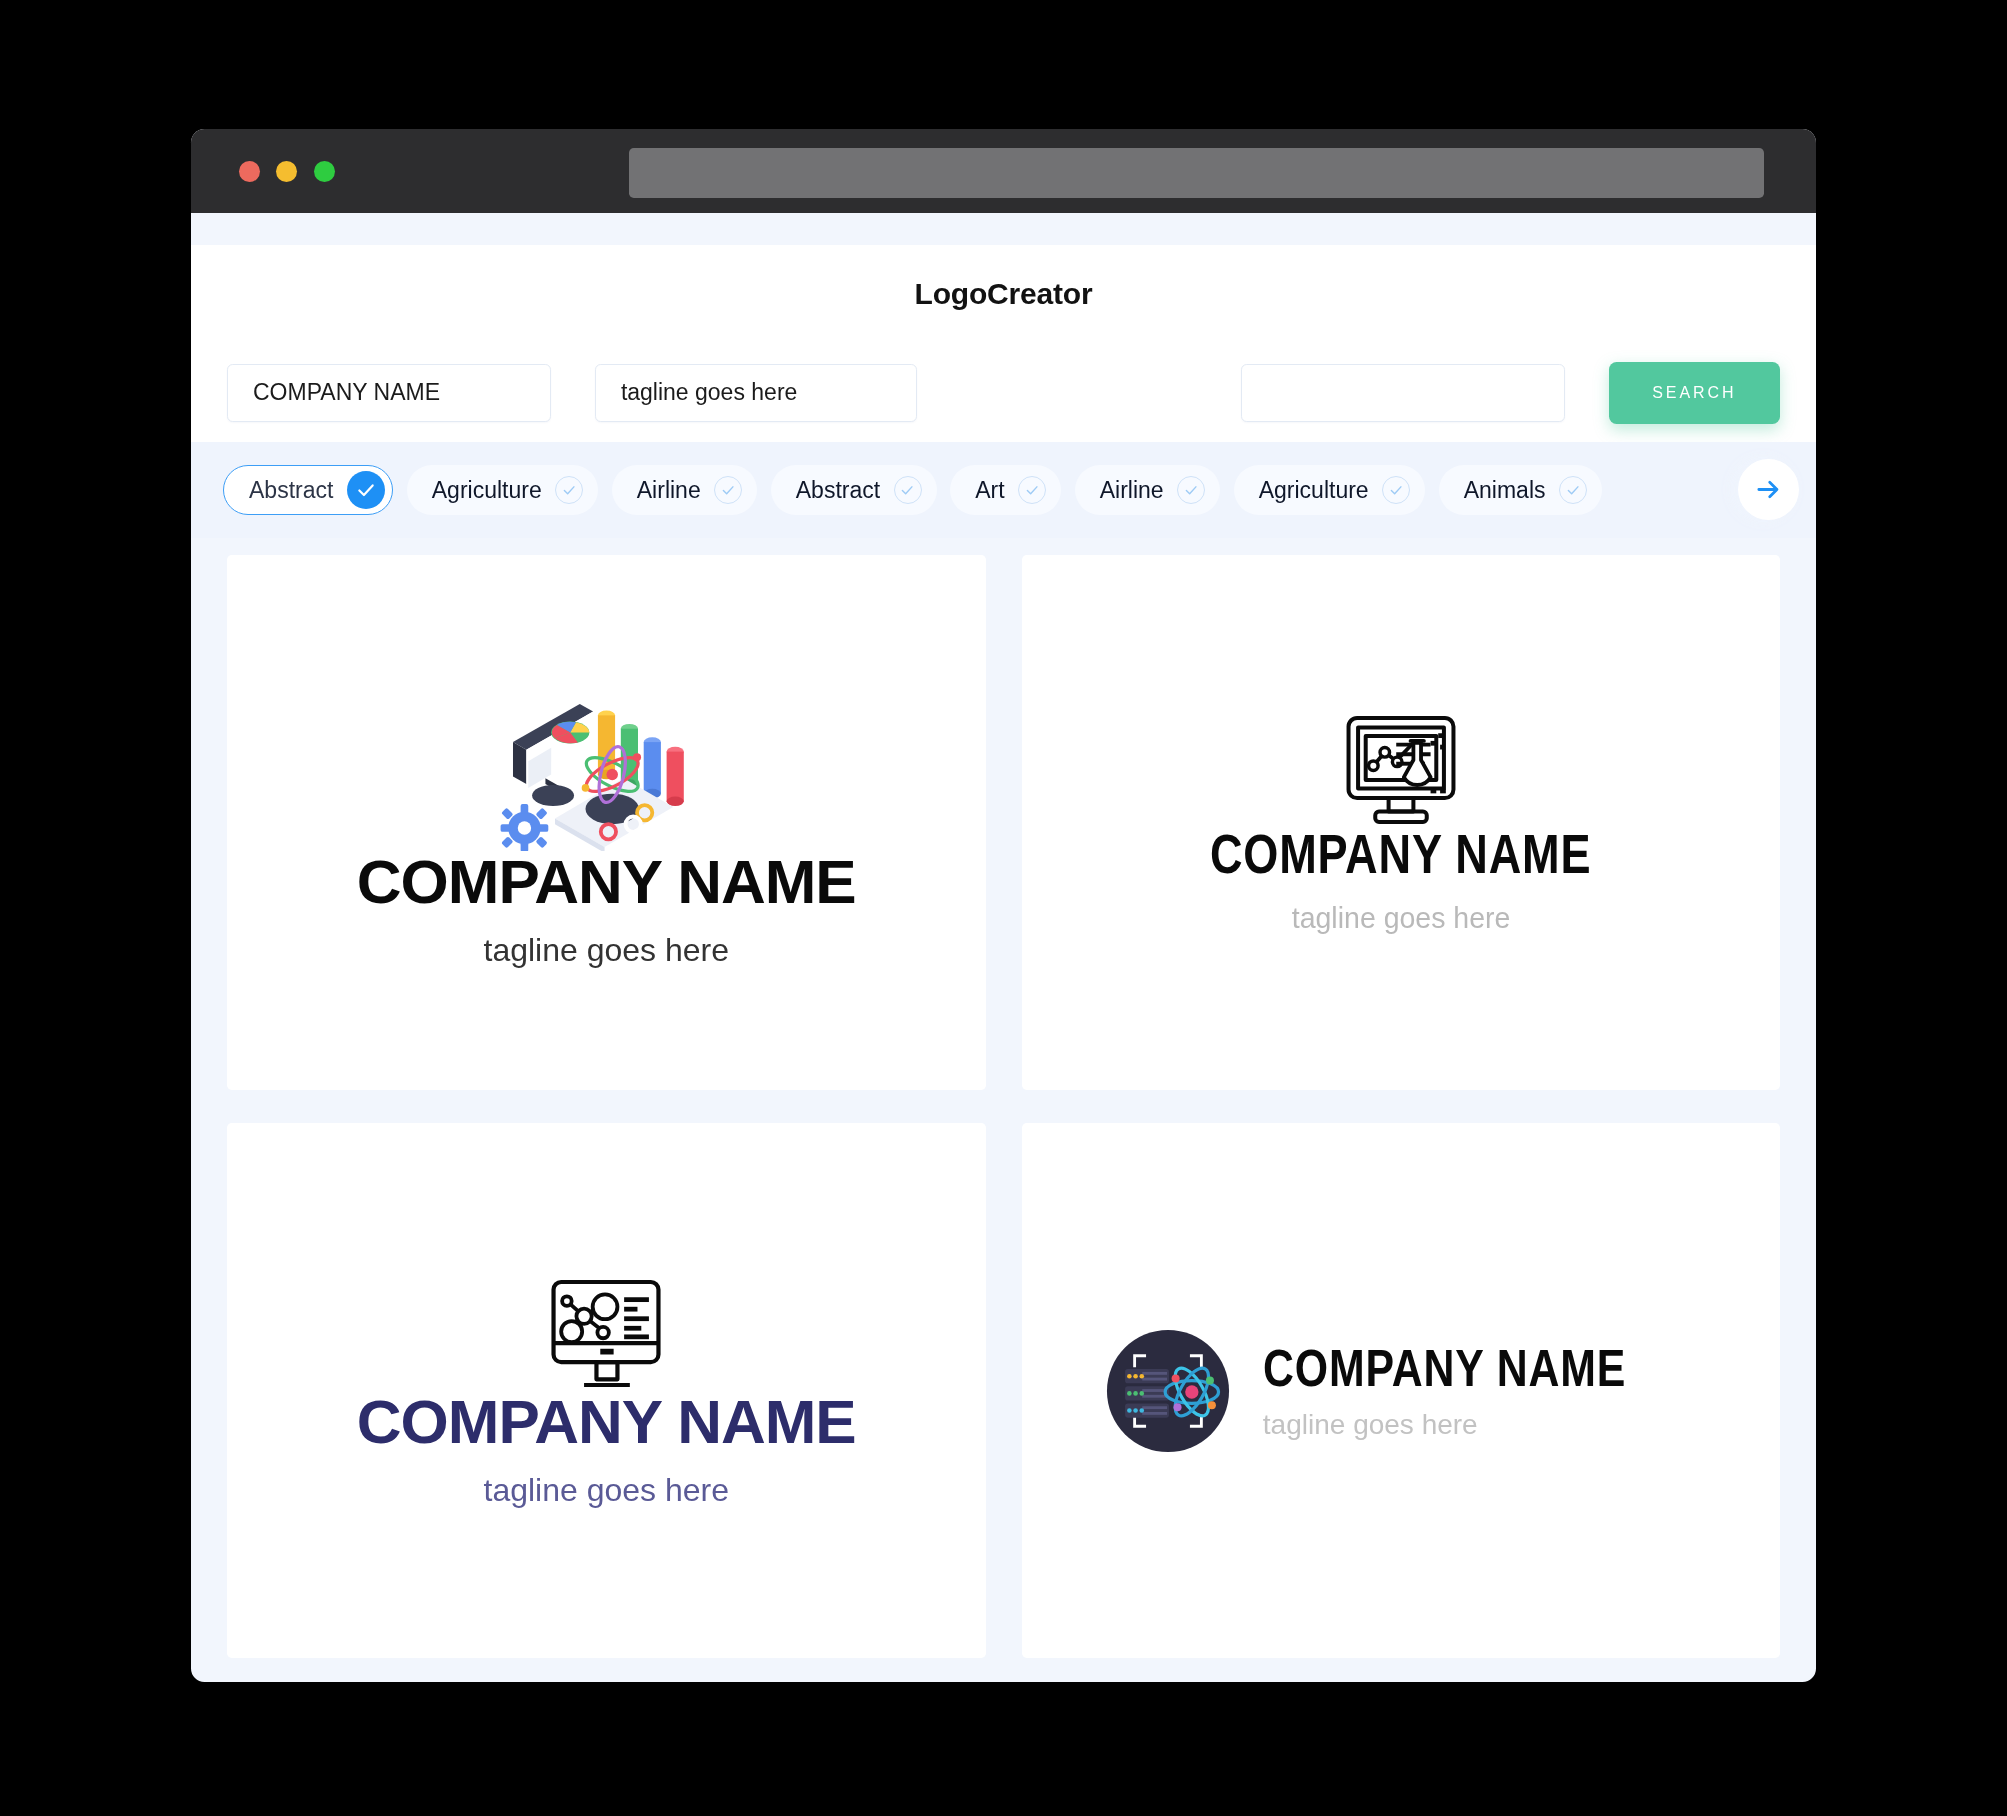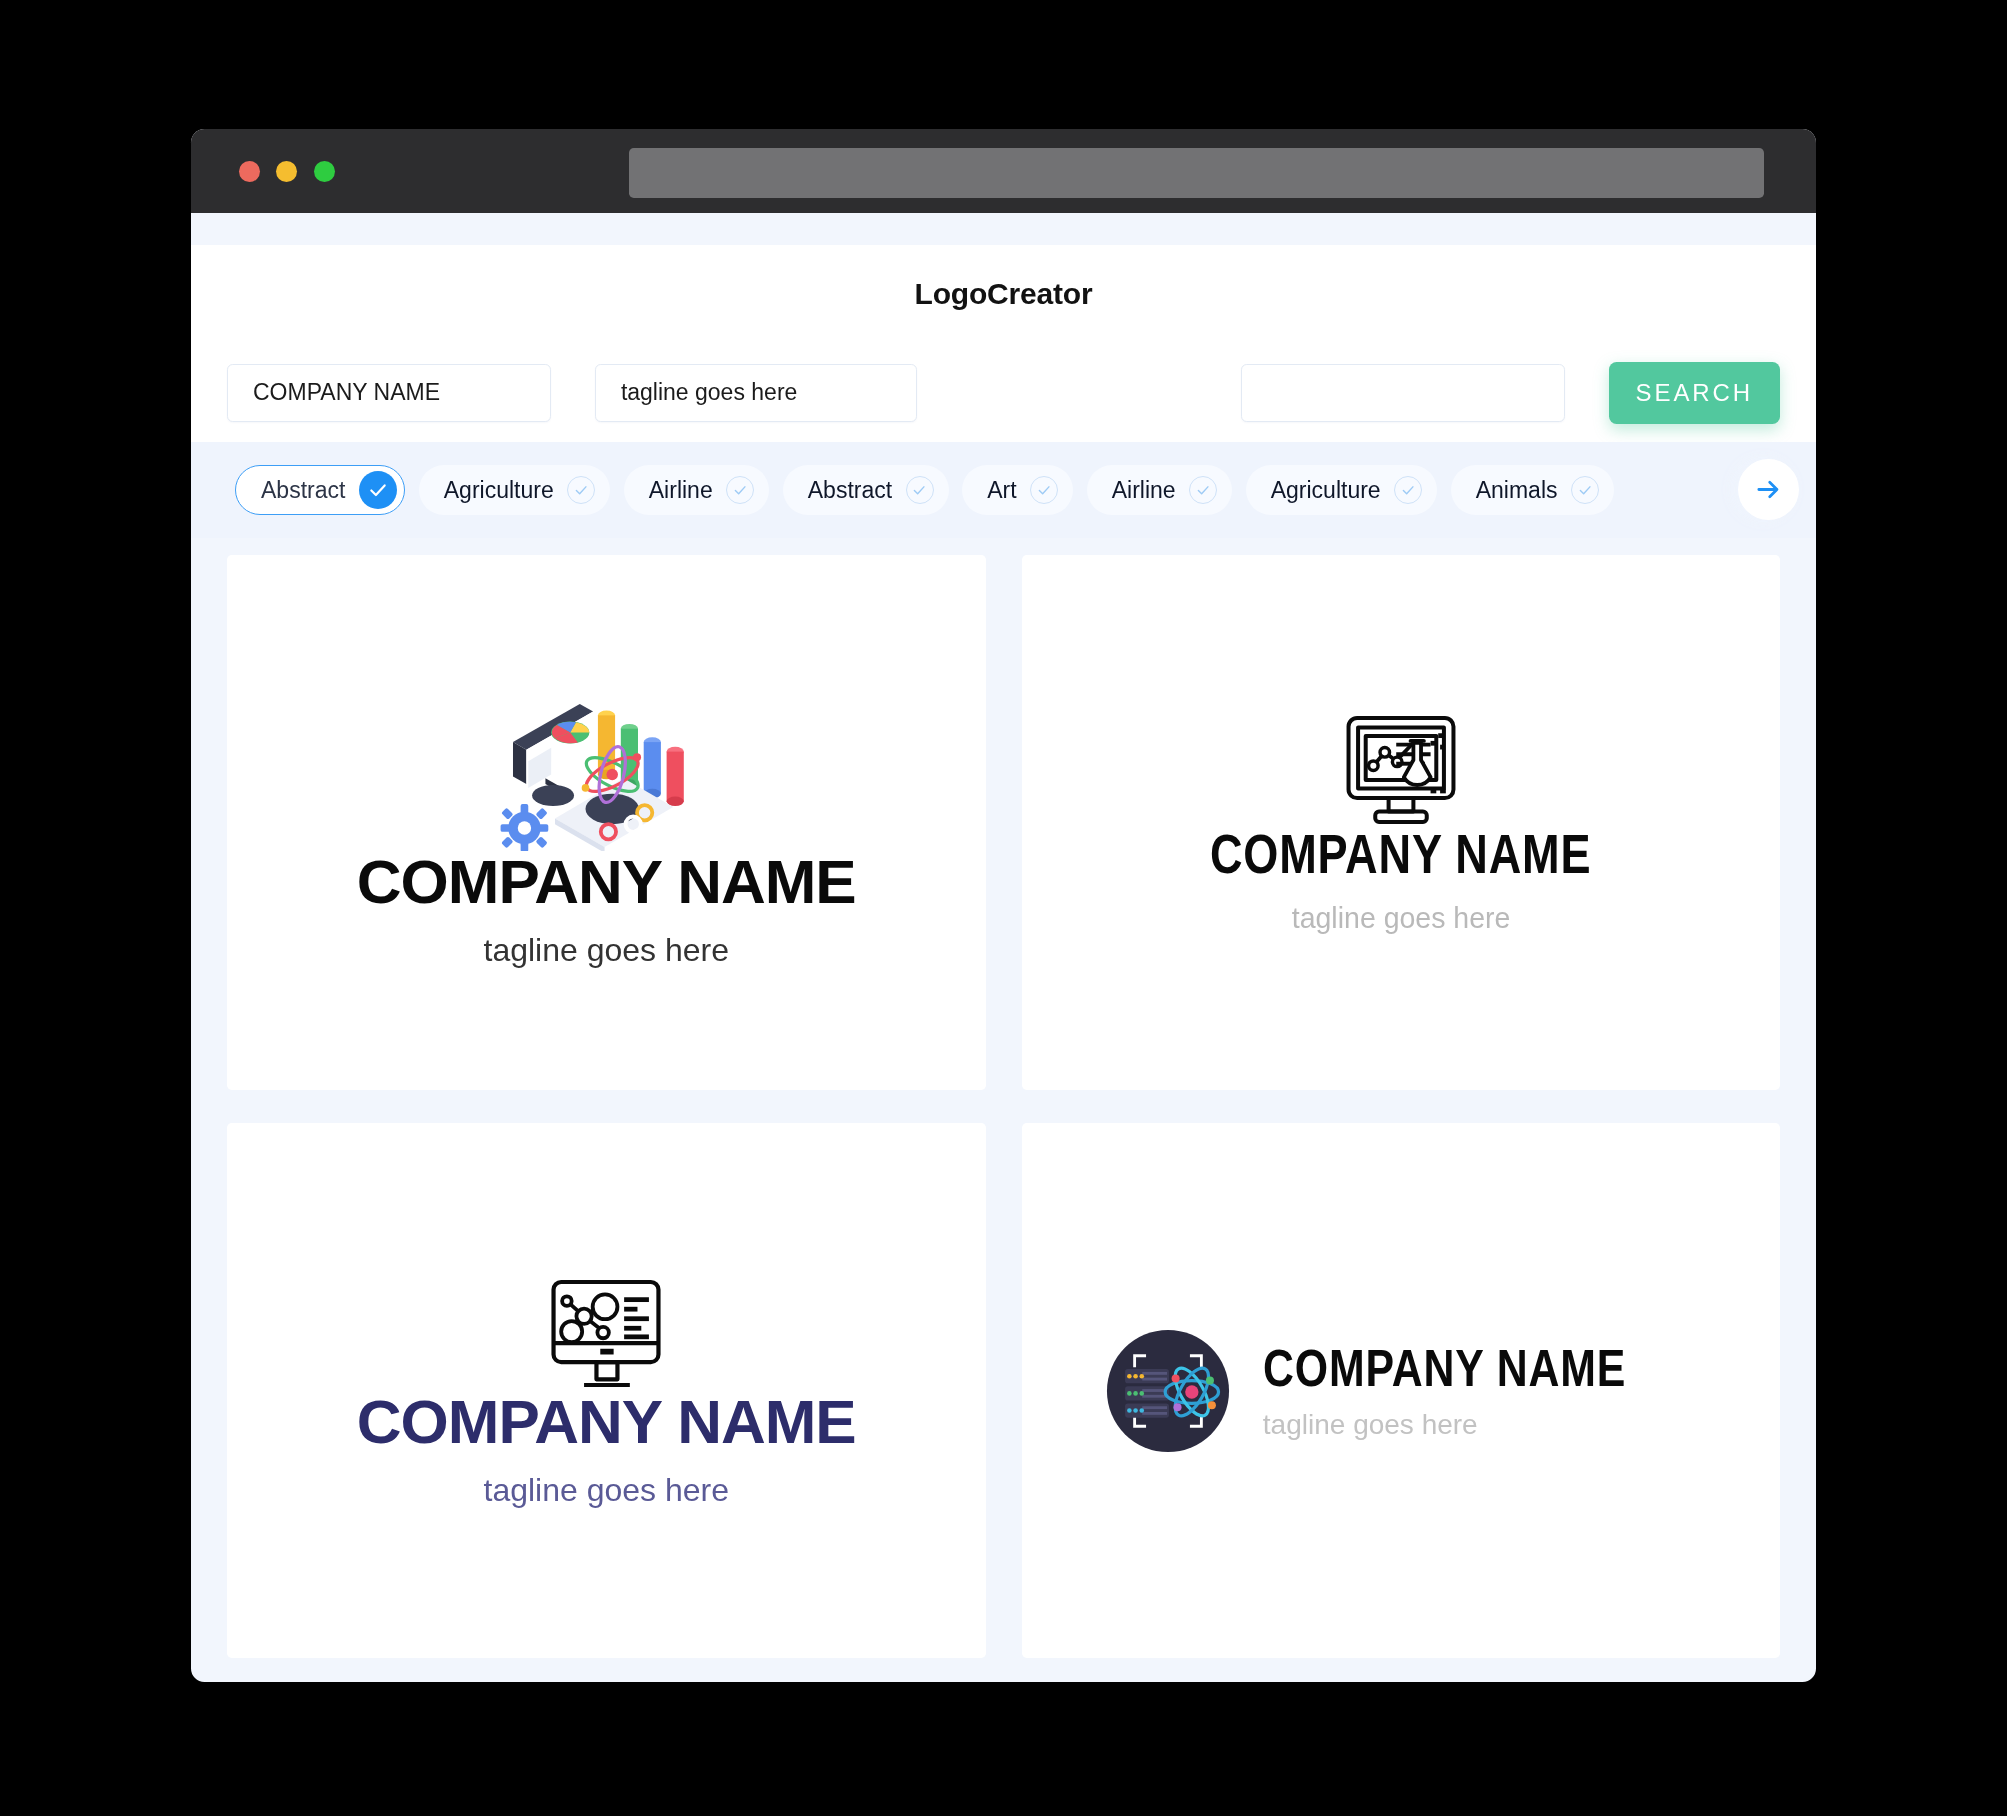--- a/index.html
+++ b/index.html
@@ -75,33 +75,33 @@
   }
   #f-company{width:325px;}
   #f-tagline{width:323px;margin-left:44px;color:#1b1b1b;}
   #f-extra{width:325px;margin-left:324px;}
   #searchbtn{
     margin-left:44px;
     width:172px;height:62px;
     background:#52c89e;
     border:none;border-radius:7.6px;
     color:#ffffff;
-    font-size:24px;
+    font-size:16px;
     letter-spacing:2.9px;
     font-family:"Liberation Sans", sans-serif;
     cursor:pointer;
     box-shadow:0 5.7px 15.3px rgba(82,200,158,.35);
   }
 
   
   #chipsrow{
     height:96px;
     background:#eff4fd;
     display:flex;align-items:center;
-    padding-left:44px;
+    padding-left:32px;
     box-sizing:border-box;
     position:relative;
     overflow:hidden;
   }
   .chip{
     height:50px;
     border-radius:25px;
     background:#f7faff;
     display:flex;align-items:center;
     padding:0 15.3px 0 25px;

